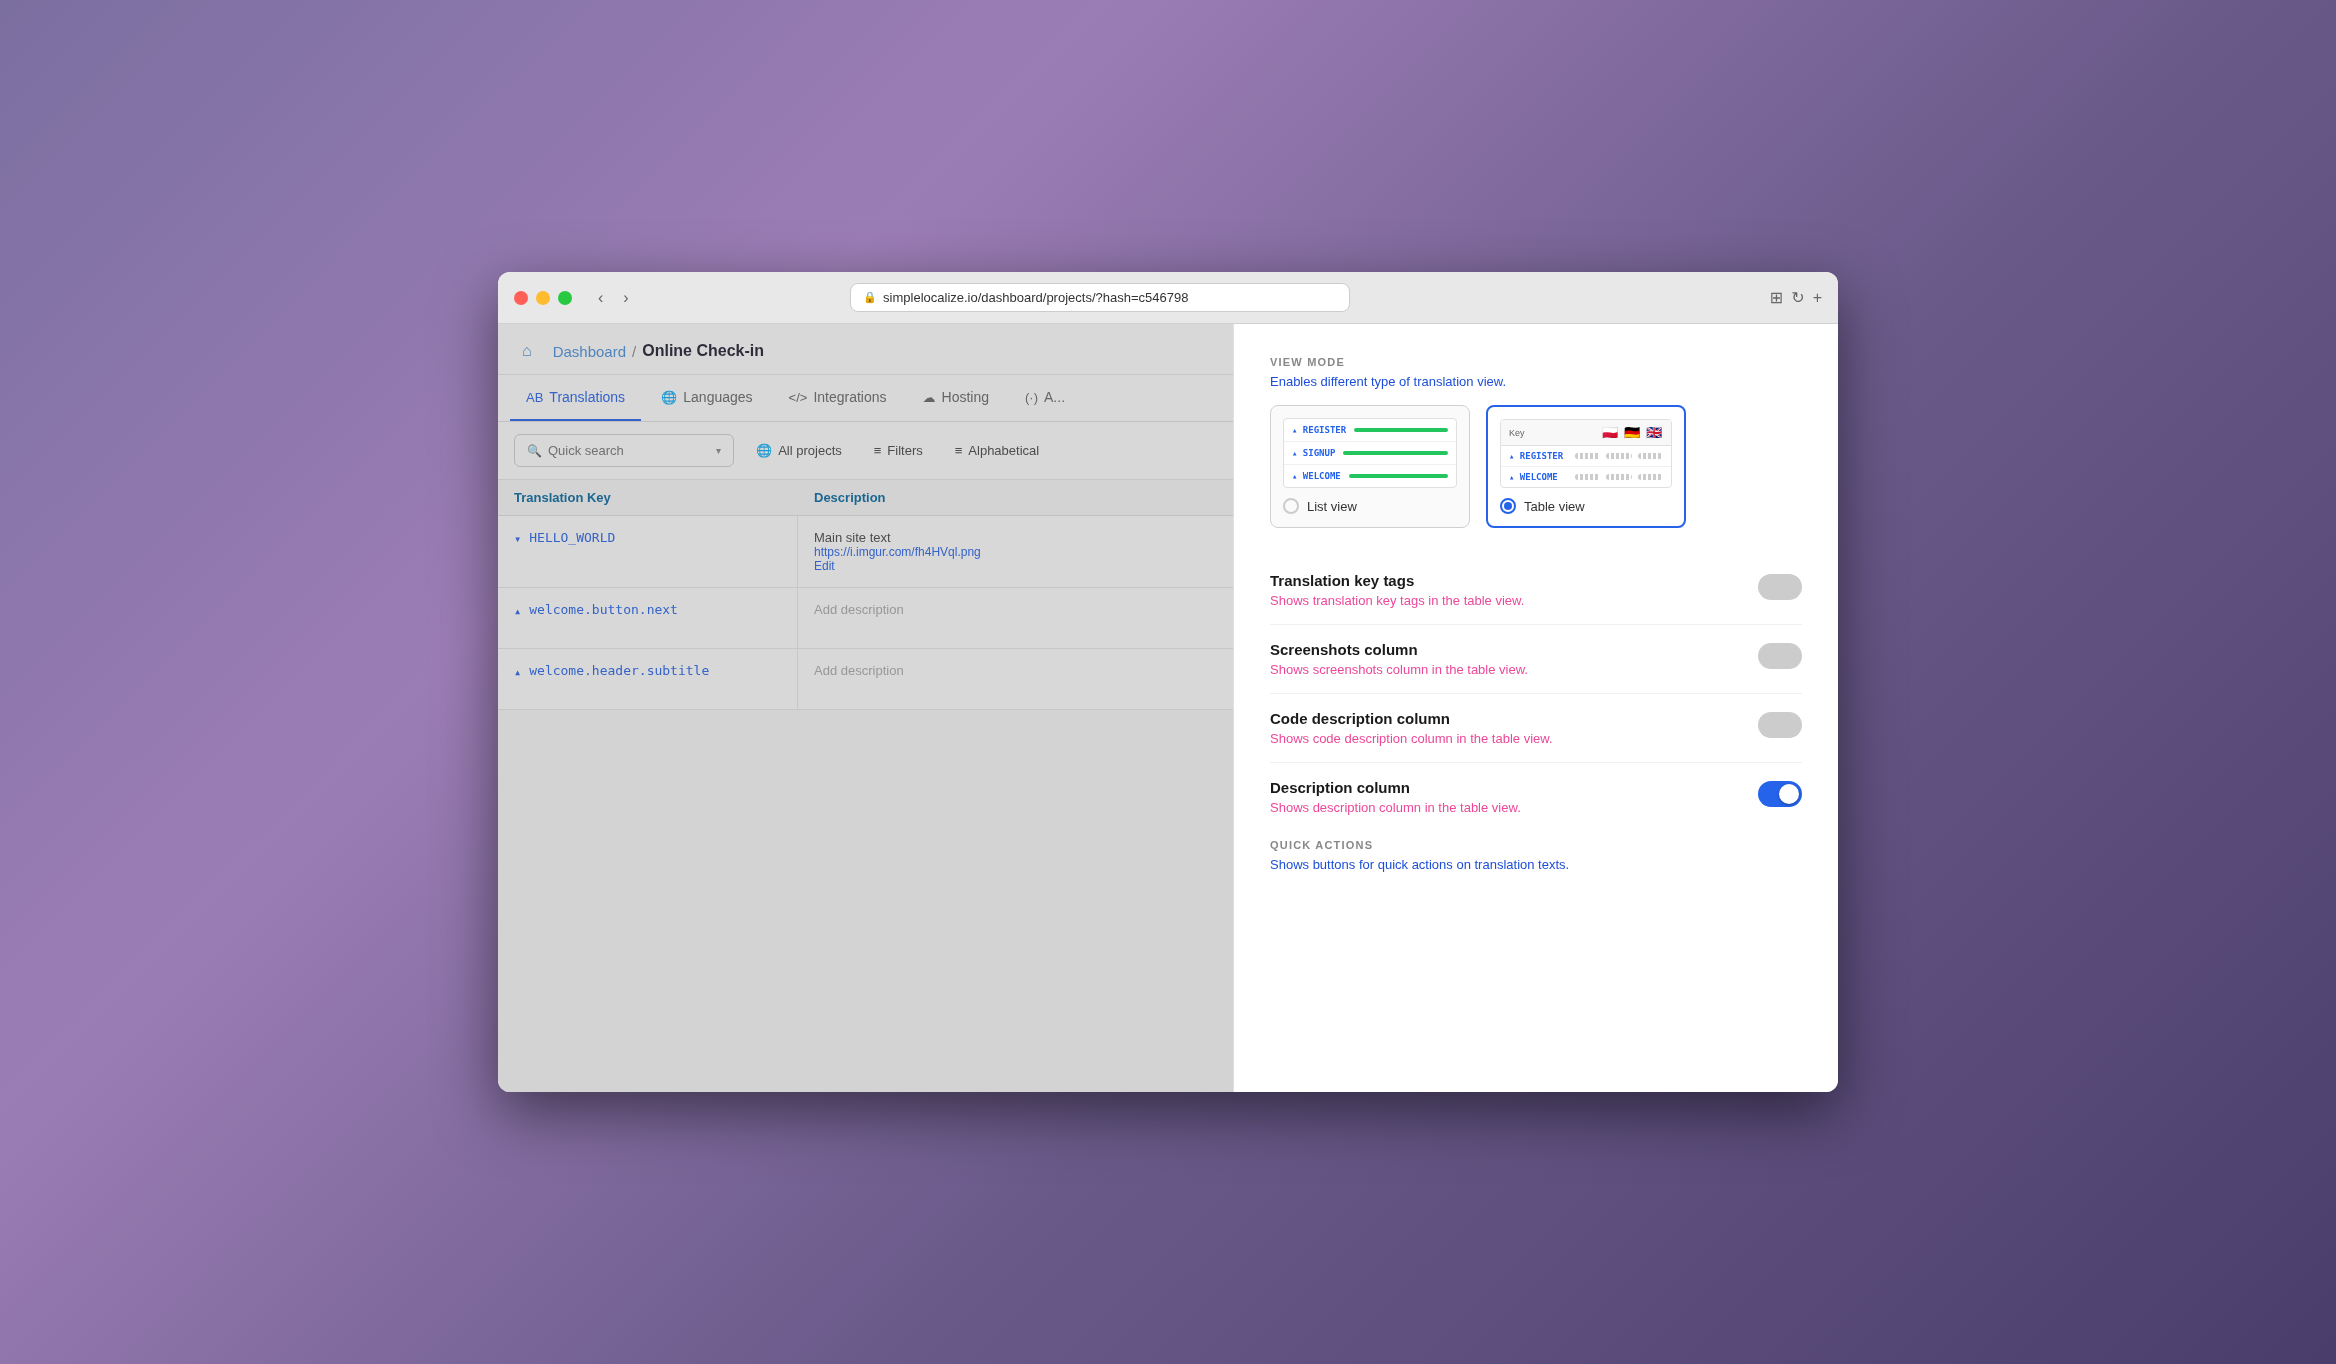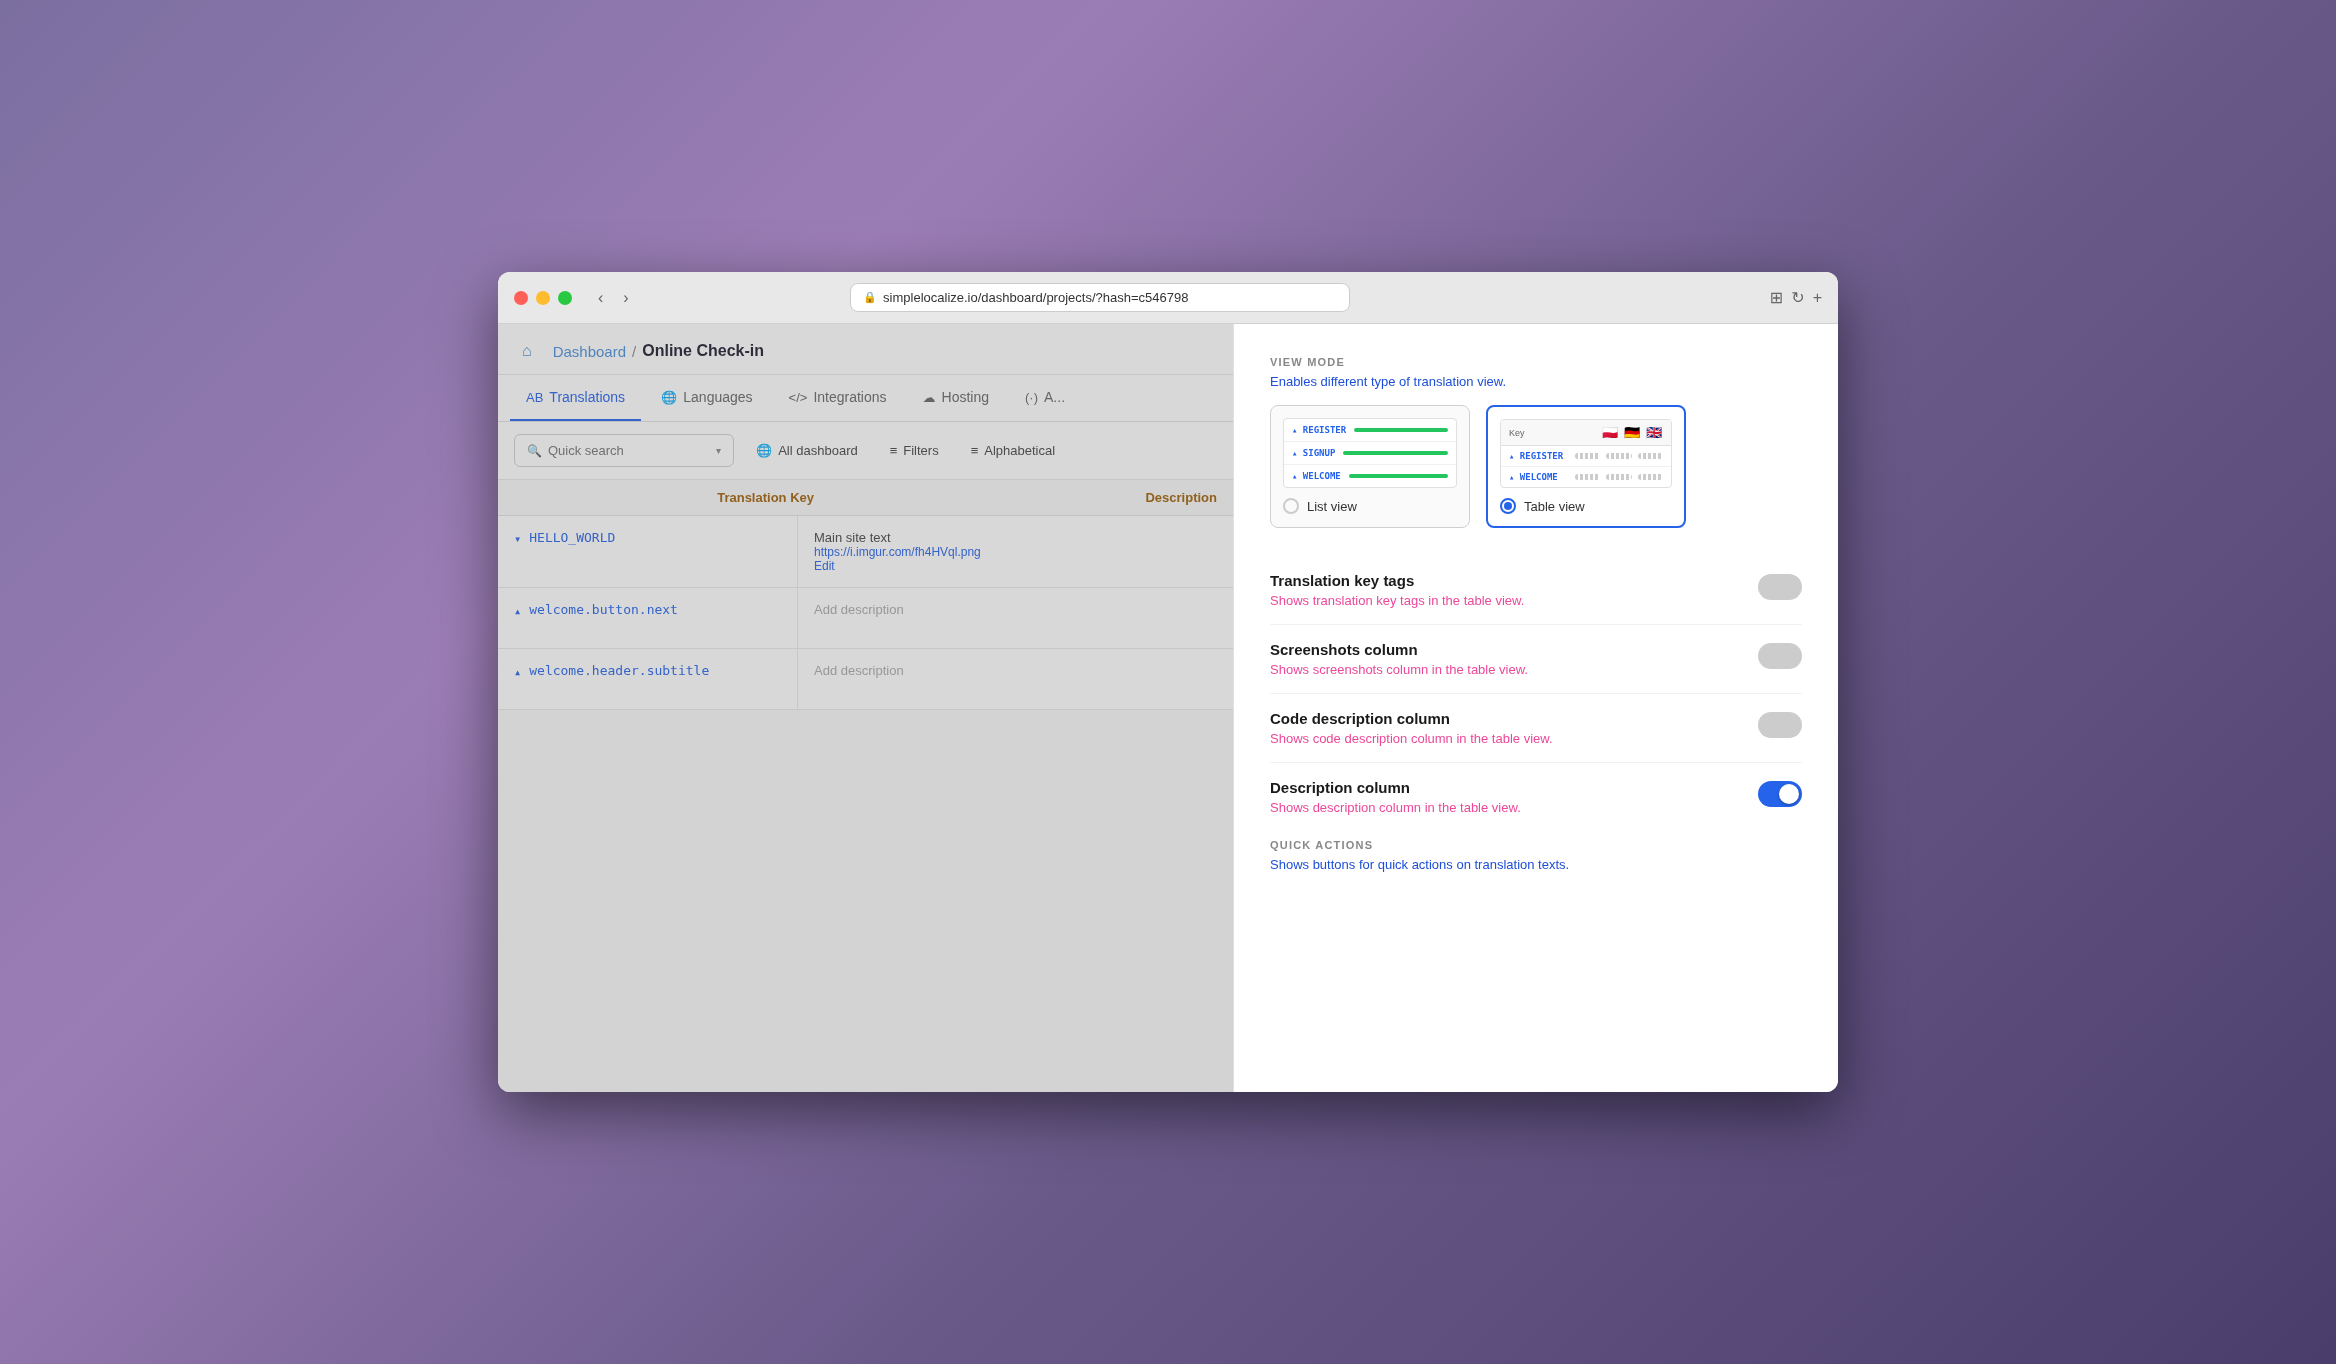--- a/index.html
+++ b/index.html
@@ -199,22 +199,21 @@
       border-radius: 4px;
     }
 
     .table-header {
       display: flex;
       padding: 10px 16px;
       background: #f8f8f8;
       border-bottom: 1px solid #e0e0e0;
       font-size: 13px;
       font-weight: 600;
-      color: #a16207;
-      text-align: right;
+      color: #0369a1;
     }
 
     .col-key { width: 300px; }
     .col-desc { flex: 1; }
 
     .table-rows {
       flex: 1;
       overflow-y: auto;
     }
 
@@ -526,21 +525,21 @@
       </div>
 
       <div class="search-filter-bar">
         <div class="search-box">
           <span class="search-icon">🔍</span>
           <input type="text" placeholder="Quick search" style="">
           <span class="search-chevron">▾</span>
         </div>
         <div class="filter-btn">
           <span>🌐</span>
-          <span>All dashboard</span>
+          <span>All projects</span>
         </div>
         <div class="filter-btn">
           <span>≡</span>
           <span>Filters</span>
         </div>
         <div class="filter-btn">
           <span>≡</span>
           <span>Alphabetical</span>
         </div>
       </div>

